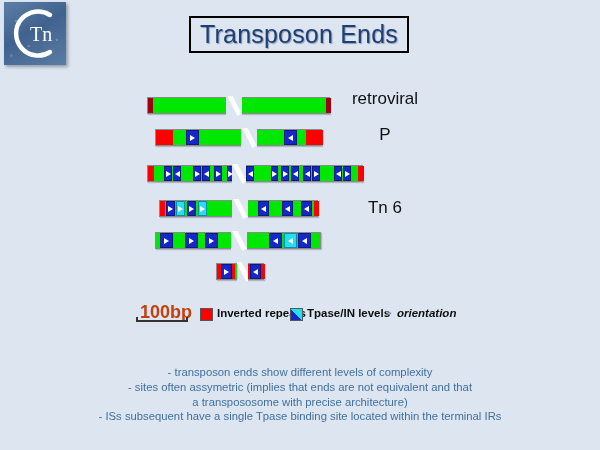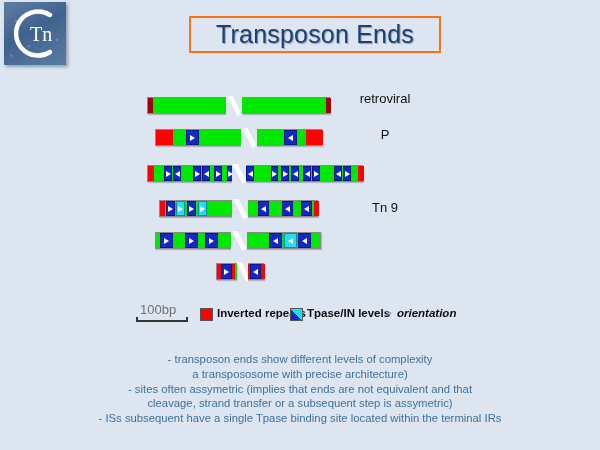--- a/index.html
+++ b/index.html
@@ -32,23 +32,23 @@
       linear-gradient(150deg, #5d7ea6 0%, #40628e 45%, #5b7da4 100%);
     box-shadow: 2px 2px 3px rgba(60,70,90,.45);
   }
   #logo svg { display:block; }
 
   
   #title-box {
     position: absolute;
     left: 189px;
     top: 16px;
-    width: 252px;
+    width: 220px;
     height: 37px;
-    border: 2px solid #f97316;
+    border: 2px solid #000000;
     background: #dce5f0;
     box-sizing: border-box;
   }
   #title-text {
     font-size: 25px;
     color: #1f3f73;
     text-align: center;
     line-height: 33px;
     letter-spacing: .2px;
     text-shadow: 1px 1px 1px rgba(120,135,160,.75);
@@ -112,32 +112,32 @@
     top: -1px;
     width: 3px;
     height: 20px;
     background: #ffffff;
     transform: rotate(-27deg);
     box-shadow: 0 0 0 1px rgba(255,255,255,.9);
   }
 
   .rowlabel {
     position: absolute;
-    font-size: 13px;
+    font-size: 17px;
     color: #111111;
     text-align: center;
     white-space: nowrap;
     line-height: 14px;
   }
 
   
   #legend { position: absolute; left: 0; top: 0; width: 600px; height: 40px; }
   #scalebar-label {
     position: absolute; left: 140px; top: 302px;
-    font-size: 13px; color: #737373; font-weight: normal;
+    font-size: 18px; color: #c2410c; font-weight: bold;
   }
   #scalebar-line {
     position: absolute; left: 136px; top: 320px;
     width: 52px; height: 2px; background: #333;
   }
   #scalebar-line:before, #scalebar-line:after {
     content:""; position:absolute; top:-3px; width:2px; height:5px; background:#333;
   }
   #scalebar-line:before { left: 0; }
   #scalebar-line:after  { right: 0; }
@@ -153,21 +153,21 @@
     font-size: 11.5px;
     font-weight: bold;
     color: #0d0d0d;
     white-space: nowrap;
   }
 
   
   #bullets {
     position: absolute;
     left: 0;
-    top: 352px;
+    top: 365px;
     width: 600px;
     text-align: center;
     color: #41709e;
     font-size: 11.3px;
     line-height: 14.8px;
   }
   #bullets div { white-space: nowrap; }
 </style>
 </head>
 <body>
@@ -281,21 +281,21 @@
         <div class="arrow-l"></div>
       </div>
       <div class="seg bindwrap bind" style="left: 141px; width: 11px;">
         <div class="arrow-l"></div>
       </div>
       <div class="brk" style="left: 72px; width: 16px;">
         <div class="slash" style="left: 7px;"></div>
       </div>
     </div>
     <div class="rowlabel" style="left: 340px; top: 201px; width: 90px;">
-      <div>Tn 9</div>
+      <div>Tn 6</div>
     </div>
     <div class="elt" style="left: 155px; top: 232px; width: 166px;">
       <div class="seg bindwrap bind" style="left: 4px; width: 13px;">
         <div class="arrow-r"></div>
       </div>
       <div class="seg bindwrap bind" style="left: 29px; width: 13px;">
         <div class="arrow-r"></div>
       </div>
       <div class="seg bindwrap bind" style="left: 49px; width: 13px;">
         <div class="arrow-r"></div>
@@ -334,17 +334,16 @@
 <div class="lg-swatch" style="left: 200px; top: 308px; background: rgb(255, 0, 0);"></div>
     <div class="lg-text" style="left: 217px; top: 307px;">Inverted repeats</div>
     <div class="lg-swatch" style="left: 290px; top: 308px; background: linear-gradient(45deg, rgb(20, 39, 200) 0px, rgb(20, 39, 200) 50%, rgb(34, 224, 240) 50%, rgb(34, 224, 240) 100%);"></div>
     <div class="lg-text" style="left: 307px; top: 307px;">Tpase/IN levels</div>
     <div class="lg-text" style="left: 385px; top: 307px; color: rgb(111, 143, 181); font-weight: normal;">&gt;</div>
     <div class="lg-text" style="left: 397px; top: 307px; font-style: italic;">orientation</div>
   </div>
 
 <div id="bullets">
     <div>- transposon ends show different levels of complexity</div>
+    <div>- sites often assymetric (implies that ends are not equivalent and that</div>
     <div>a transpososome with precise architecture)</div>
-    <div>- sites often assymetric (implies that ends are not equivalent and that</div>
-    <div>cleavage, strand transfer or a subsequent step is assymetric)</div>
     <div>- ISs subsequent have a single Tpase binding site located within the terminal IRs</div>
   </div>
 
 </body></html>

